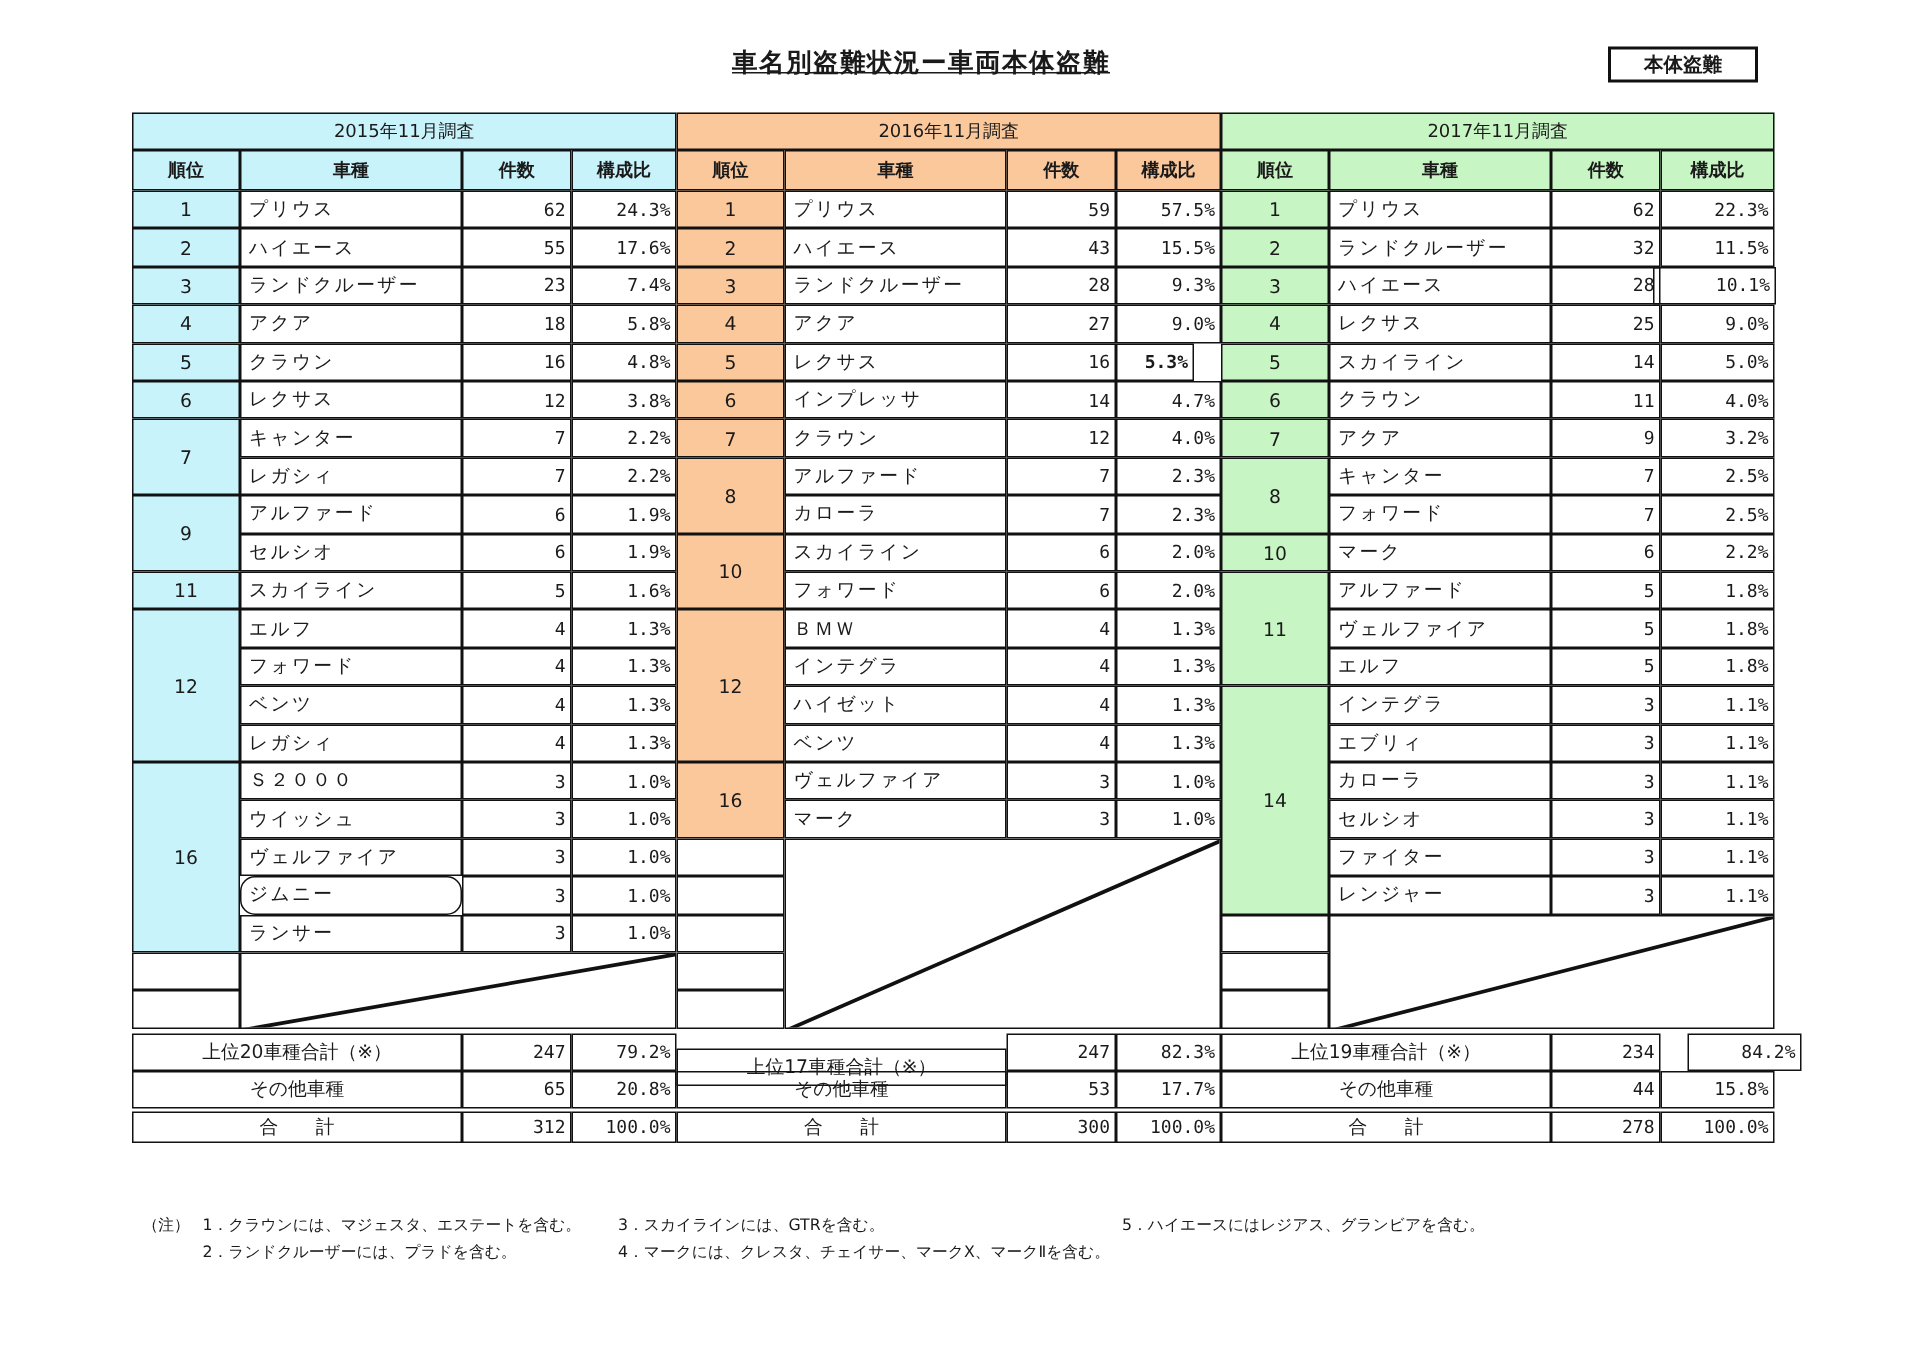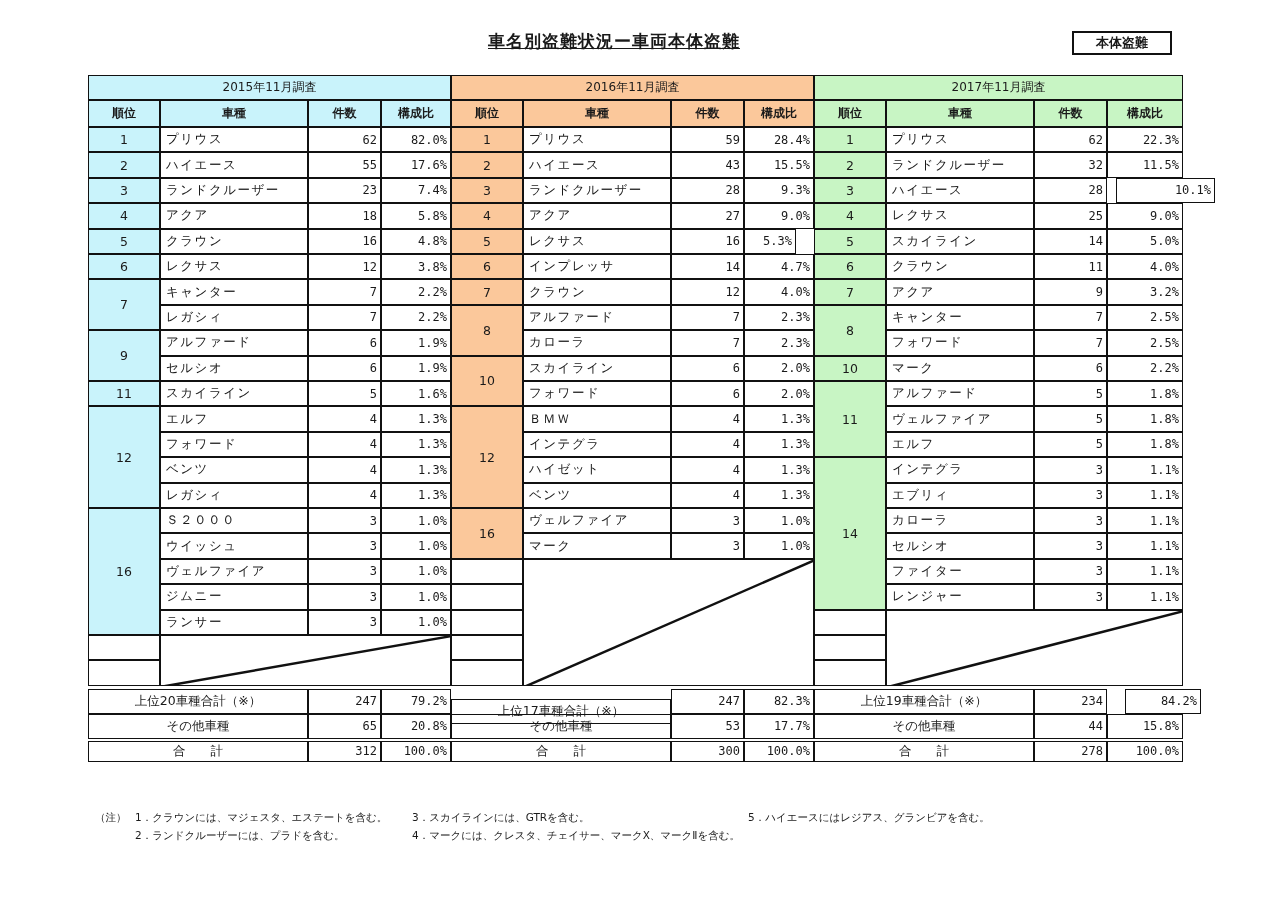--- a/index.html
+++ b/index.html
@@ -30,21 +30,21 @@
 <div id="panels">
     <div class="panel" style="left: 88px; width: 363px;">
       <div class="ptitle" style="left: 0px; top: 0px; width: 363px; height: 25px; background: rgb(201, 243, 251);">2015年11月調査</div>
       <div class="cell c hdr" style="left: 0px; top: 25px; width: 72px; height: 27px; background: rgb(201, 243, 251);">順位</div>
       <div class="cell c hdr" style="left: 72px; top: 25px; width: 148px; height: 27px; background: rgb(201, 243, 251);">車種</div>
       <div class="cell c hdr" style="left: 220px; top: 25px; width: 73px; height: 27px; background: rgb(201, 243, 251);">件数</div>
       <div class="cell c hdr" style="left: 293px; top: 25px; width: 70px; height: 27px; background: rgb(201, 243, 251);">構成比</div>
       <div class="cell c" style="left: 0px; top: 52px; width: 72px; height: 25.4px; background: rgb(201, 243, 251);">1</div>
       <div class="cell l" style="left: 72px; top: 52px; width: 148px; height: 25.4px;">プリウス</div>
       <div class="cell r" style="left: 220px; top: 52px; width: 73px; height: 25.4px;">62</div>
-      <div class="cell r" style="left: 293px; top: 52px; width: 70px; height: 25.4px;">82.0%</div>
+      <div class="cell r" style="left: 293px; top: 52px; width: 70px; height: 25.4px;">24.3%</div>
       <div class="cell c" style="left: 0px; top: 77.4px; width: 72px; height: 25.4px; background: rgb(201, 243, 251);">2</div>
       <div class="cell l" style="left: 72px; top: 77.4px; width: 148px; height: 25.4px;">ハイエース</div>
       <div class="cell r" style="left: 220px; top: 77.4px; width: 73px; height: 25.4px;">55</div>
       <div class="cell r" style="left: 293px; top: 77.4px; width: 70px; height: 25.4px;">17.6%</div>
       <div class="cell c" style="left: 0px; top: 102.8px; width: 72px; height: 25.4px; background: rgb(201, 243, 251);">3</div>
       <div class="cell l" style="left: 72px; top: 102.8px; width: 148px; height: 25.4px;">ランドクルーザー</div>
       <div class="cell r" style="left: 220px; top: 102.8px; width: 73px; height: 25.4px;">23</div>
       <div class="cell r" style="left: 293px; top: 102.8px; width: 70px; height: 25.4px; text-align: center;">7.4%</div>
       <div class="cell c" style="left: 0px; top: 128.2px; width: 72px; height: 25.4px; background: rgb(201, 243, 251);">4</div>
       <div class="cell l" style="left: 72px; top: 128.2px; width: 148px; height: 25.4px;">アクア</div>
@@ -92,21 +92,21 @@
       <div class="cell c" style="left: 0px; top: 433px; width: 72px; height: 127px; background: rgb(201, 243, 251);">16</div>
       <div class="cell l" style="left: 72px; top: 433px; width: 148px; height: 25.4px;">Ｓ２０００</div>
       <div class="cell r" style="left: 220px; top: 433px; width: 73px; height: 25.4px;">3</div>
       <div class="cell r" style="left: 293px; top: 433px; width: 70px; height: 25.4px;">1.0%</div>
       <div class="cell l" style="left: 72px; top: 458.4px; width: 148px; height: 25.4px;">ウイッシュ</div>
       <div class="cell r" style="left: 220px; top: 458.4px; width: 73px; height: 25.4px;">3</div>
       <div class="cell r" style="left: 293px; top: 458.4px; width: 70px; height: 25.4px;">1.0%</div>
       <div class="cell l" style="left: 72px; top: 483.8px; width: 148px; height: 25.4px;">ヴェルファイア</div>
       <div class="cell r" style="left: 220px; top: 483.8px; width: 73px; height: 25.4px;">3</div>
       <div class="cell r" style="left: 293px; top: 483.8px; width: 70px; height: 25.4px;">1.0%</div>
-      <div class="cell l" style="left: 72px; top: 509.2px; width: 148px; height: 25.4px;">ジムニー</div>
+      <div class="cell l" style="left: 72px; top: 509.2px; width: 148px; height: 25.4px; border-radius: 10px;">ジムニー</div>
       <div class="cell r" style="left: 220px; top: 509.2px; width: 73px; height: 25.4px;">3</div>
       <div class="cell r" style="left: 293px; top: 509.2px; width: 70px; height: 25.4px;">1.0%</div>
       <div class="cell l" style="left: 72px; top: 534.6px; width: 148px; height: 25.4px;">ランサー</div>
       <div class="cell r" style="left: 220px; top: 534.6px; width: 73px; height: 25.4px;">3</div>
       <div class="cell r" style="left: 293px; top: 534.6px; width: 70px; height: 25.4px;">1.0%</div>
       <div class="cell c" style="left: 0px; top: 560px; width: 72px; height: 25.4px; background: rgb(255, 255, 255);"></div>
       <div class="cell c" style="left: 0px; top: 585.4px; width: 72px; height: 25.4px; background: rgb(255, 255, 255);"></div>
       <div class="cell c" style="left: 72px; top: 560px; width: 291px; height: 50.8px; background: rgb(255, 255, 255);">
         <svg class="diag" width="291" height="50.799999999999955" style="left: 0px; top: 0px;">
           <line x1="0" y1="50.799999999999955" x2="291" y2="0" stroke="#111" stroke-width="2.5"></line>
@@ -124,37 +124,37 @@
     </div>
     <div class="panel" style="left: 451px; width: 363px;">
       <div class="ptitle" style="left: 0px; top: 0px; width: 363px; height: 25px; background: rgb(251, 200, 155);">2016年11月調査</div>
       <div class="cell c hdr" style="left: 0px; top: 25px; width: 72px; height: 27px; background: rgb(251, 200, 155);">順位</div>
       <div class="cell c hdr" style="left: 72px; top: 25px; width: 148px; height: 27px; background: rgb(251, 200, 155);">車種</div>
       <div class="cell c hdr" style="left: 220px; top: 25px; width: 73px; height: 27px; background: rgb(251, 200, 155);">件数</div>
       <div class="cell c hdr" style="left: 293px; top: 25px; width: 70px; height: 27px; background: rgb(251, 200, 155);">構成比</div>
       <div class="cell c" style="left: 0px; top: 52px; width: 72px; height: 25.4px; background: rgb(251, 200, 155);">1</div>
       <div class="cell l" style="left: 72px; top: 52px; width: 148px; height: 25.4px;">プリウス</div>
       <div class="cell r" style="left: 220px; top: 52px; width: 73px; height: 25.4px;">59</div>
-      <div class="cell r" style="left: 293px; top: 52px; width: 70px; height: 25.4px;">28.4%</div>
+      <div class="cell r" style="left: 293px; top: 52px; width: 70px; height: 25.4px;">57.5%</div>
       <div class="cell c" style="left: 0px; top: 77.4px; width: 72px; height: 25.4px; background: rgb(251, 200, 155);">2</div>
       <div class="cell l" style="left: 72px; top: 77.4px; width: 148px; height: 25.4px;">ハイエース</div>
       <div class="cell r" style="left: 220px; top: 77.4px; width: 73px; height: 25.4px;">43</div>
       <div class="cell r" style="left: 293px; top: 77.4px; width: 70px; height: 25.4px;">15.5%</div>
       <div class="cell c" style="left: 0px; top: 102.8px; width: 72px; height: 25.4px; background: rgb(251, 200, 155);">3</div>
       <div class="cell l" style="left: 72px; top: 102.8px; width: 148px; height: 25.4px;">ランドクルーザー</div>
       <div class="cell r" style="left: 220px; top: 102.8px; width: 73px; height: 25.4px;">28</div>
       <div class="cell r" style="left: 293px; top: 102.8px; width: 70px; height: 25.4px;">9.3%</div>
       <div class="cell c" style="left: 0px; top: 128.2px; width: 72px; height: 25.4px; background: rgb(251, 200, 155);">4</div>
       <div class="cell l" style="left: 72px; top: 128.2px; width: 148px; height: 25.4px;">アクア</div>
       <div class="cell r" style="left: 220px; top: 128.2px; width: 73px; height: 25.4px;">27</div>
       <div class="cell r" style="left: 293px; top: 128.2px; width: 70px; height: 25.4px;">9.0%</div>
       <div class="cell c" style="left: 0px; top: 153.6px; width: 72px; height: 25.4px; background: rgb(251, 200, 155);">5</div>
       <div class="cell l" style="left: 72px; top: 153.6px; width: 148px; height: 25.4px;">レクサス</div>
       <div class="cell r" style="left: 220px; top: 153.6px; width: 73px; height: 25.4px;">16</div>
-      <div class="cell r" style="left: 293px; top: 153.6px; width: 52px; height: 25.4px;">5.3%</div>
+      <div class="cell r" style="left: 293px; top: 153.6px; width: 52px; height: 25.4px; font-weight: bold;">5.3%</div>
       <div class="cell c" style="left: 0px; top: 179px; width: 72px; height: 25.4px; background: rgb(251, 200, 155);">6</div>
       <div class="cell l" style="left: 72px; top: 179px; width: 148px; height: 25.4px;">インプレッサ</div>
       <div class="cell r" style="left: 220px; top: 179px; width: 73px; height: 25.4px;">14</div>
       <div class="cell r" style="left: 293px; top: 179px; width: 70px; height: 25.4px;">4.7%</div>
       <div class="cell c" style="left: 0px; top: 204.4px; width: 72px; height: 25.4px; background: rgb(251, 200, 155);">7</div>
       <div class="cell l" style="left: 72px; top: 204.4px; width: 148px; height: 25.4px;">クラウン</div>
       <div class="cell r" style="left: 220px; top: 204.4px; width: 73px; height: 25.4px;">12</div>
       <div class="cell r" style="left: 293px; top: 204.4px; width: 70px; height: 25.4px;">4.0%</div>
       <div class="cell c" style="left: 0px; top: 229.8px; width: 72px; height: 50.8px; background: rgb(251, 200, 155);">8</div>
       <div class="cell l" style="left: 72px; top: 229.8px; width: 148px; height: 25.4px;">アルファード</div>
@@ -220,21 +220,21 @@
       <div class="cell l" style="left: 72px; top: 52px; width: 148px; height: 25.4px;">プリウス</div>
       <div class="cell r" style="left: 220px; top: 52px; width: 73px; height: 25.4px;">62</div>
       <div class="cell r" style="left: 293px; top: 52px; width: 76px; height: 25.4px;">22.3%</div>
       <div class="cell c" style="left: 0px; top: 77.4px; width: 72px; height: 25.4px; background: rgb(200, 245, 196);">2</div>
       <div class="cell l" style="left: 72px; top: 77.4px; width: 148px; height: 25.4px;">ランドクルーザー</div>
       <div class="cell r" style="left: 220px; top: 77.4px; width: 73px; height: 25.4px;">32</div>
       <div class="cell r" style="left: 293px; top: 77.4px; width: 76px; height: 25.4px;">11.5%</div>
       <div class="cell c" style="left: 0px; top: 102.8px; width: 72px; height: 25.4px; background: rgb(200, 245, 196);">3</div>
       <div class="cell l" style="left: 72px; top: 102.8px; width: 148px; height: 25.4px;">ハイエース</div>
       <div class="cell r" style="left: 220px; top: 102.8px; width: 73px; height: 25.4px;">28</div>
-      <div class="cell r" style="left: 302px; top: 102.8px; width: 99px; height: 25.4px; text-align: center;">10.1%</div>
+      <div class="cell r" style="left: 288px; top: 102.8px; width: 82px; height: 25.4px; text-align: center;">10.1%</div>
       <div class="cell c" style="left: 0px; top: 128.2px; width: 72px; height: 25.4px; background: rgb(200, 245, 196);">4</div>
       <div class="cell l" style="left: 72px; top: 128.2px; width: 148px; height: 25.4px;">レクサス</div>
       <div class="cell r" style="left: 220px; top: 128.2px; width: 73px; height: 25.4px;">25</div>
       <div class="cell r" style="left: 293px; top: 128.2px; width: 76px; height: 25.4px;">9.0%</div>
       <div class="cell c" style="left: 0px; top: 153.6px; width: 72px; height: 25.4px; background: rgb(200, 245, 196);">5</div>
       <div class="cell l" style="left: 72px; top: 153.6px; width: 148px; height: 25.4px;">スカイライン</div>
       <div class="cell r" style="left: 220px; top: 153.6px; width: 73px; height: 25.4px;">14</div>
       <div class="cell r" style="left: 293px; top: 153.6px; width: 76px; height: 25.4px;">5.0%</div>
       <div class="cell c" style="left: 0px; top: 179px; width: 72px; height: 25.4px; background: rgb(200, 245, 196);">6</div>
       <div class="cell l" style="left: 72px; top: 179px; width: 148px; height: 25.4px;">クラウン</div>

